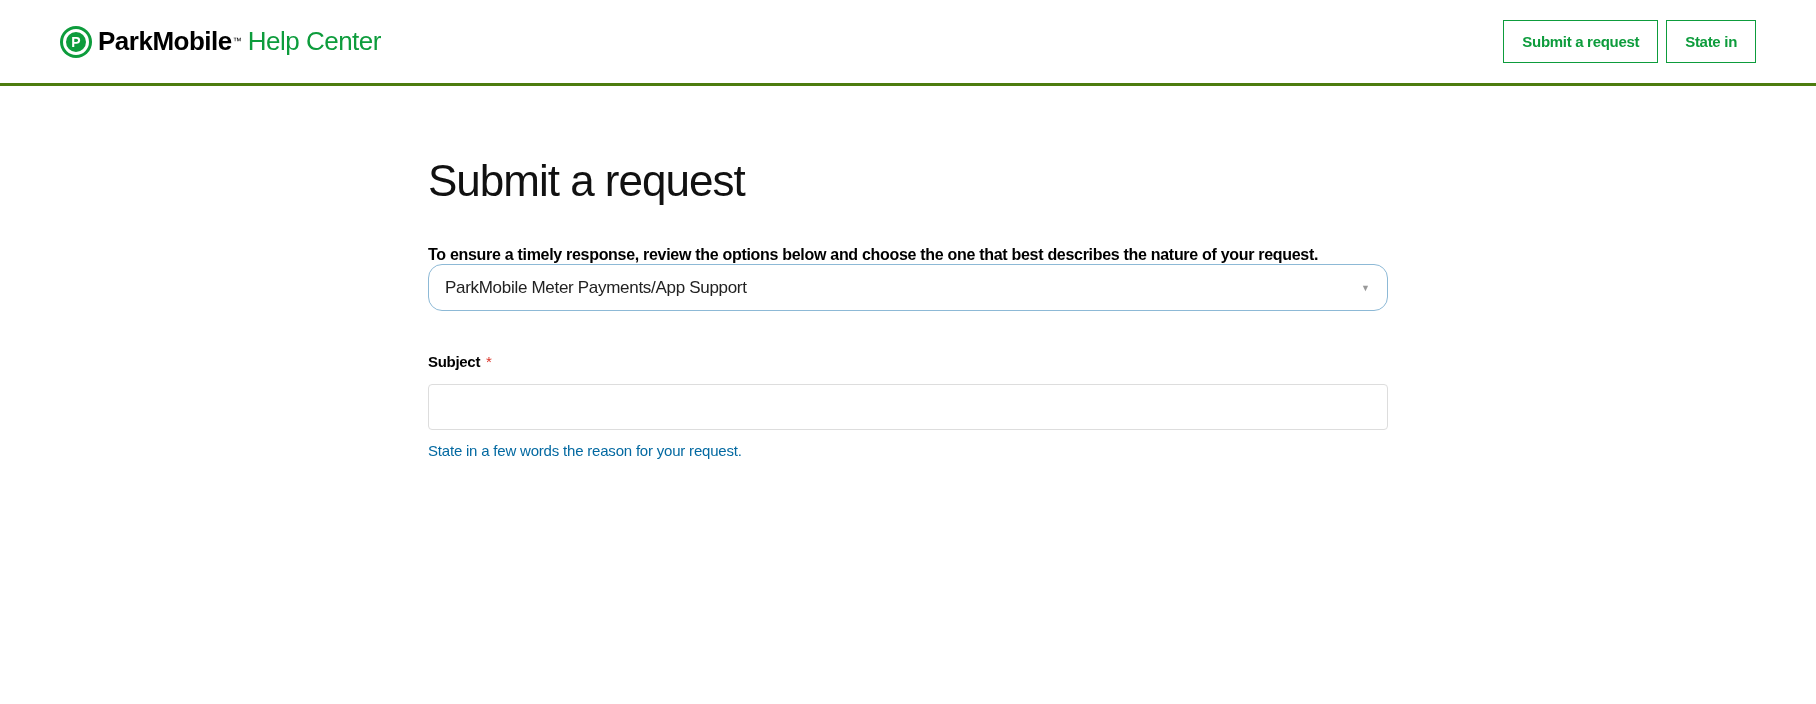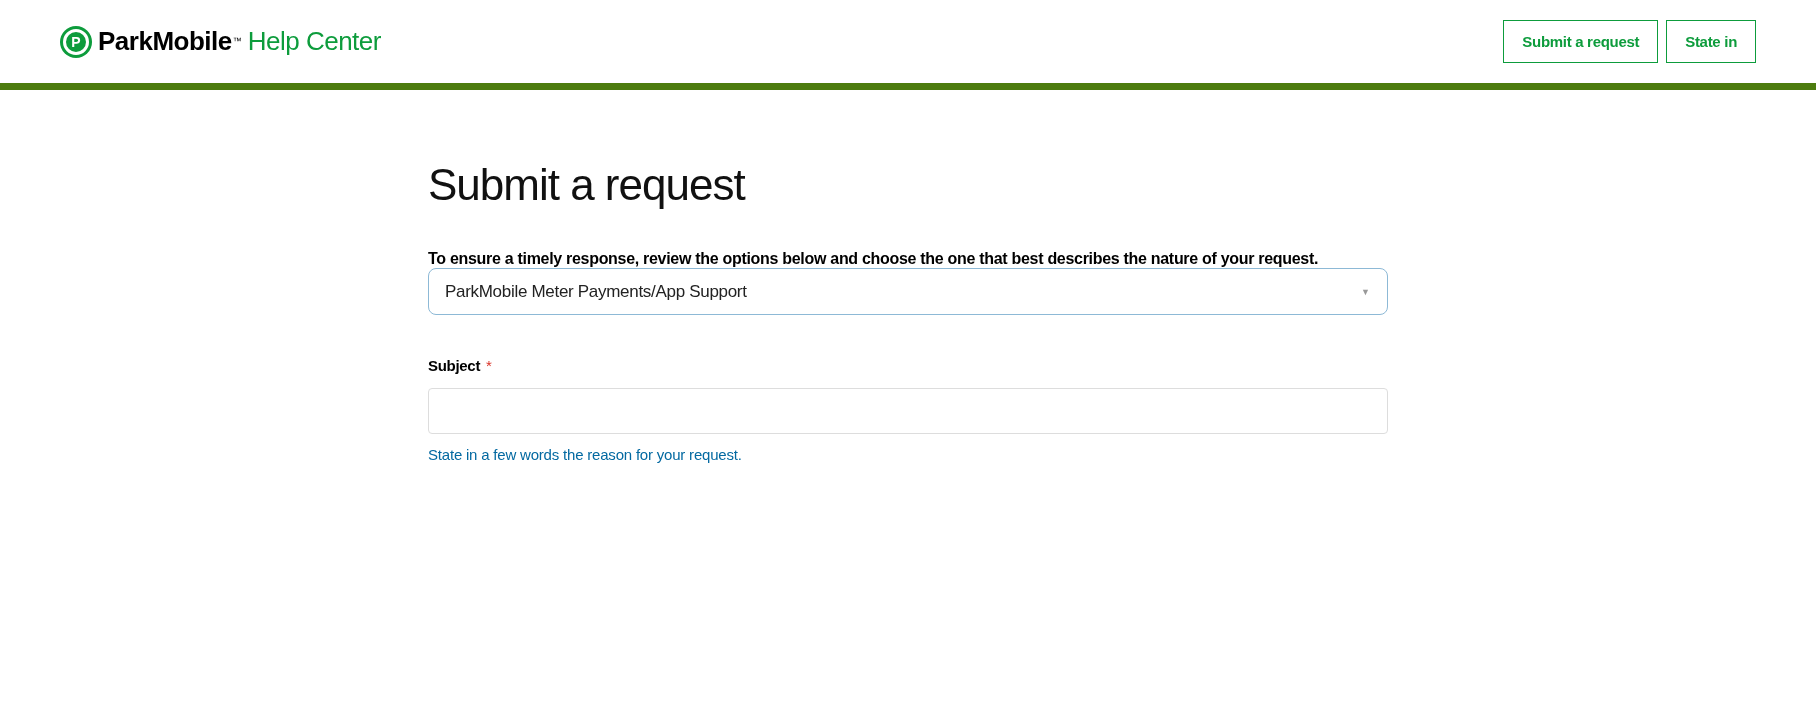--- a/index.html
+++ b/index.html
@@ -10,21 +10,21 @@
     body {
       font-family: -apple-system, BlinkMacSystemFont, "Segoe UI", Helvetica, Arial, sans-serif;
       background: #fff;
       color: #000;
     }
     .header {
       display: flex;
       justify-content: space-between;
       align-items: center;
       padding: 20px 60px;
-      border-bottom: 7px solid #4d7c0f;
+      border-bottom: 3px solid #4d7c0f;
     }
     .logo-area {
       display: flex;
       align-items: center;
       gap: 6px;
     }
     .logo-icon {
       width: 32px;
       height: 32px;
       background: #0d9c3c;
@@ -100,21 +100,21 @@
       letter-spacing: -0.3px;
     }
     .select-wrapper {
       position: relative;
       width: 100%;
       margin-bottom: 42px;
     }
     .dropdown {
       width: 100%;
       border: 1px solid #8db9d6;
-      border-radius: 8px;
+      border-radius: 14px;
       padding: 13px 16px;
       font-size: 17px;
       background: #fff;
       appearance: none;
       cursor: pointer;
       font-family: inherit;
       color: #222;
       letter-spacing: -0.3px;
     }
     .select-chevron {

